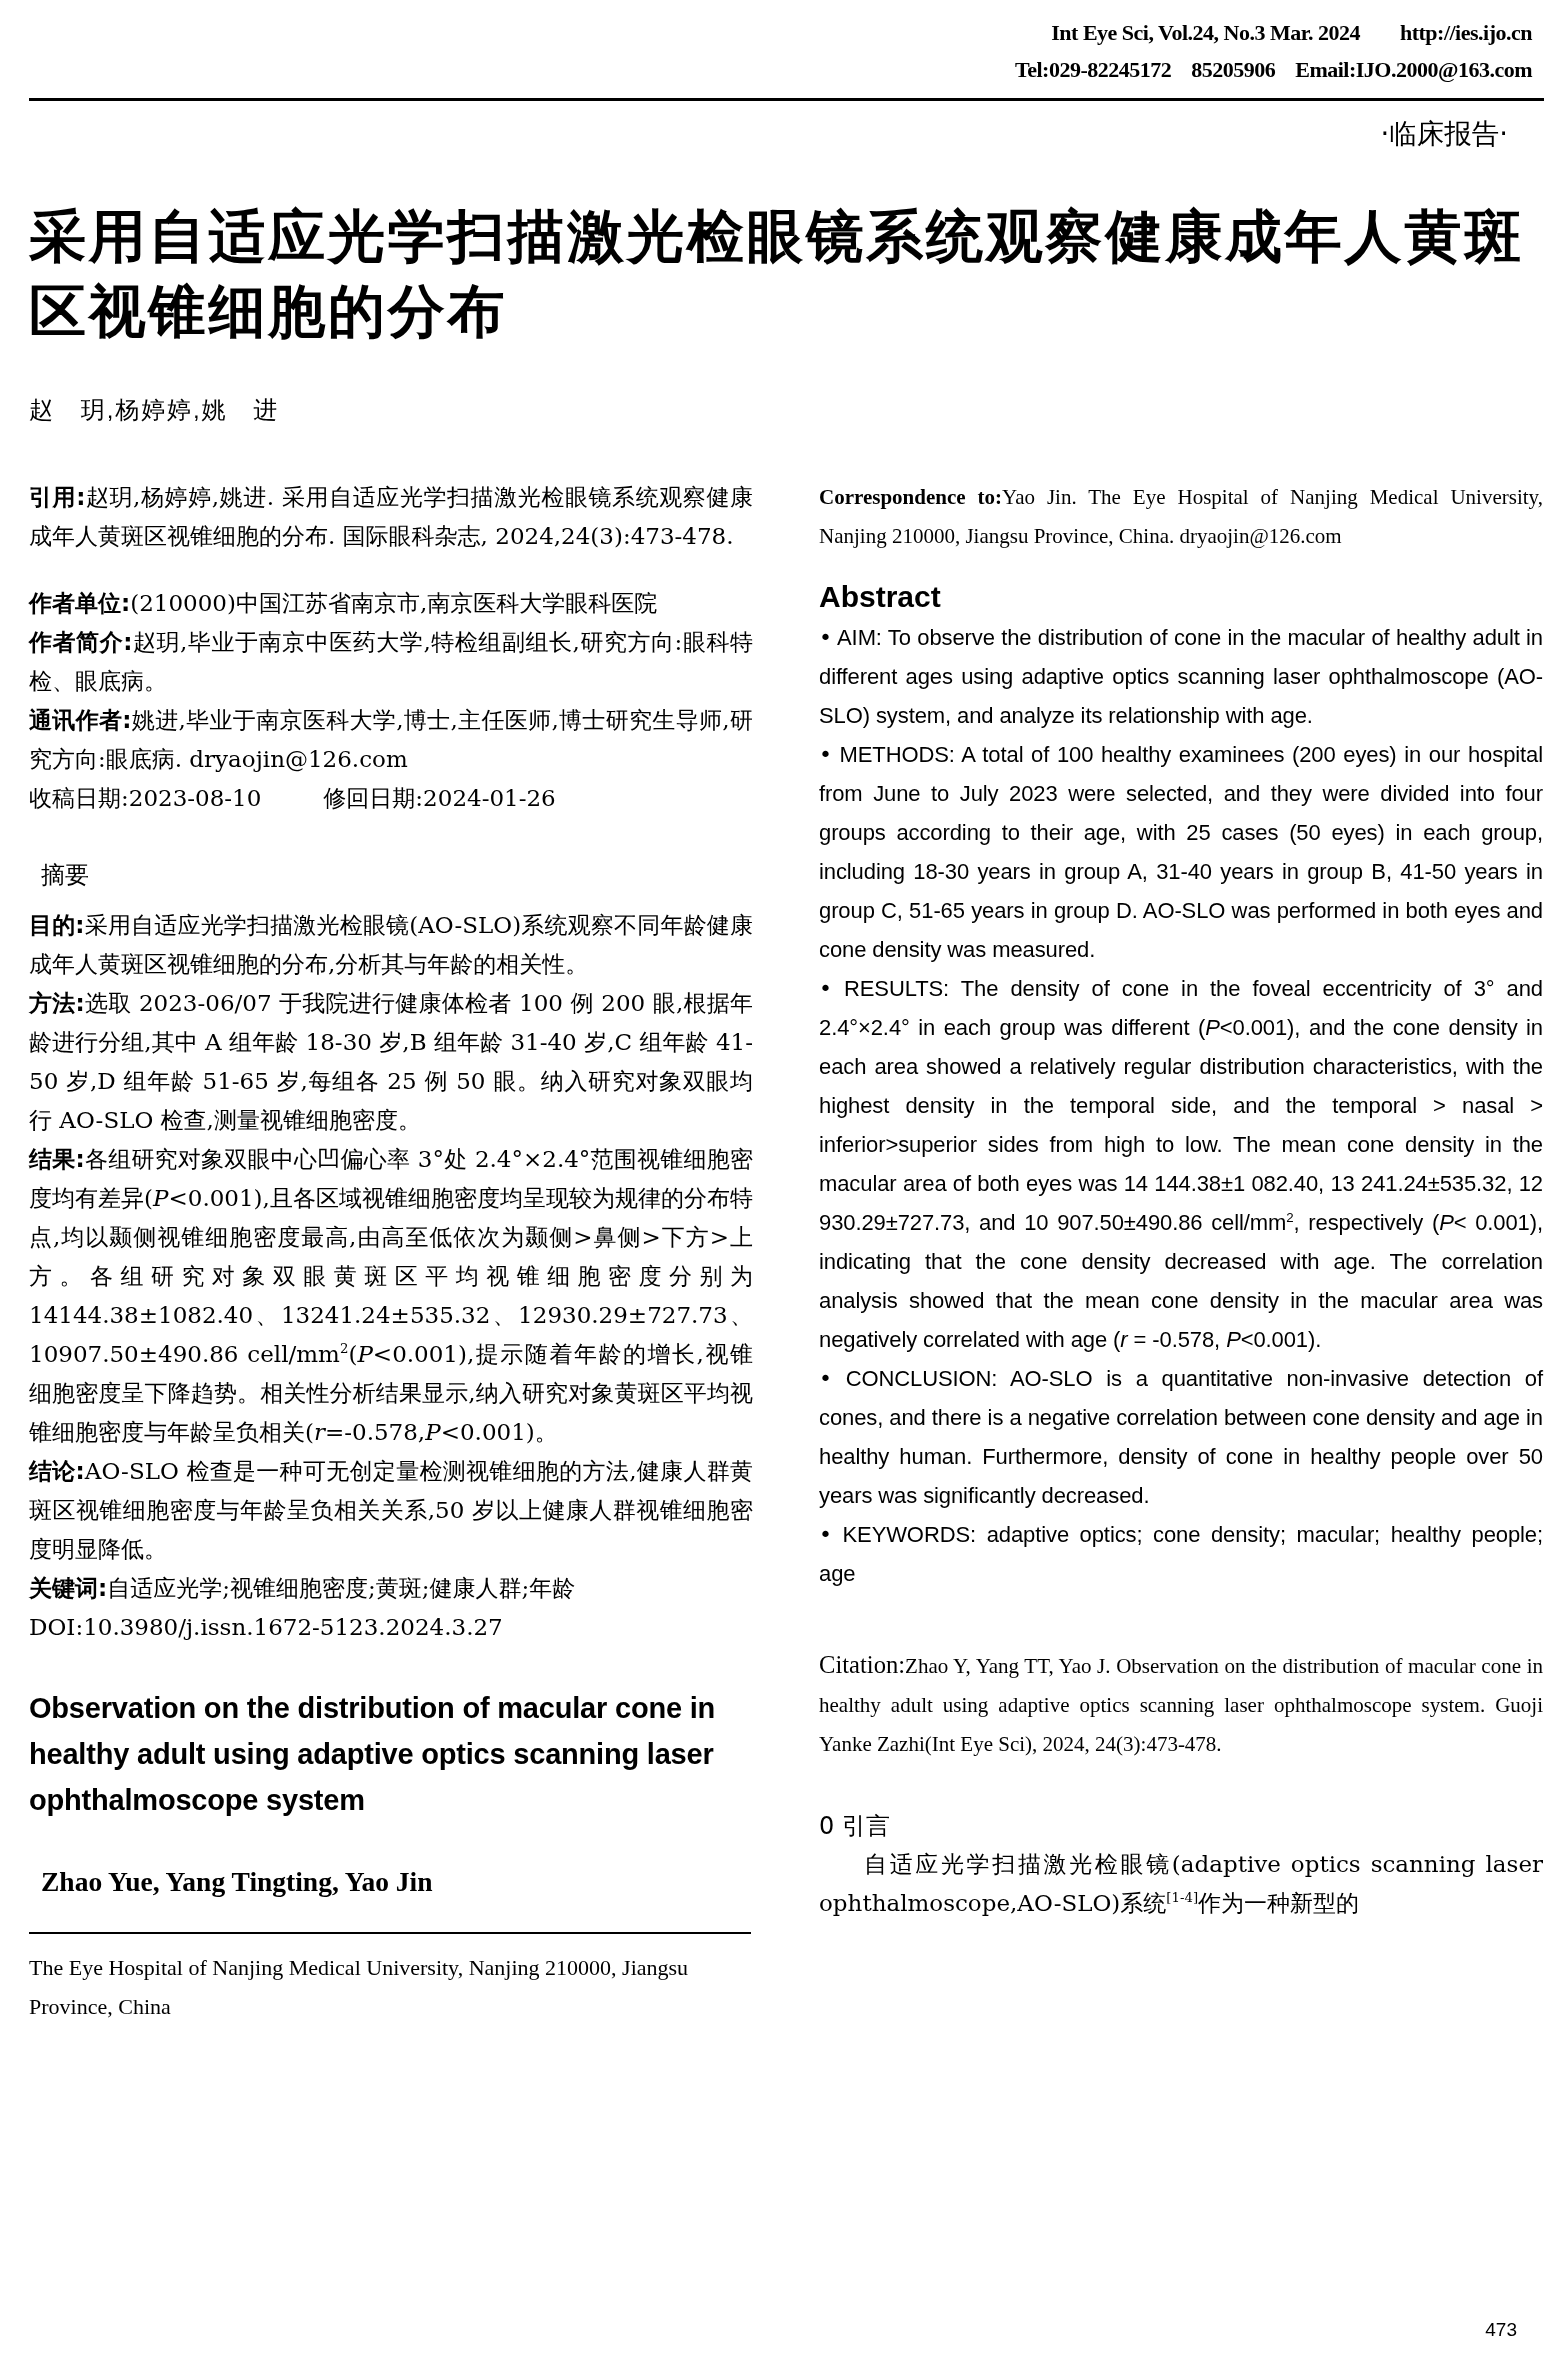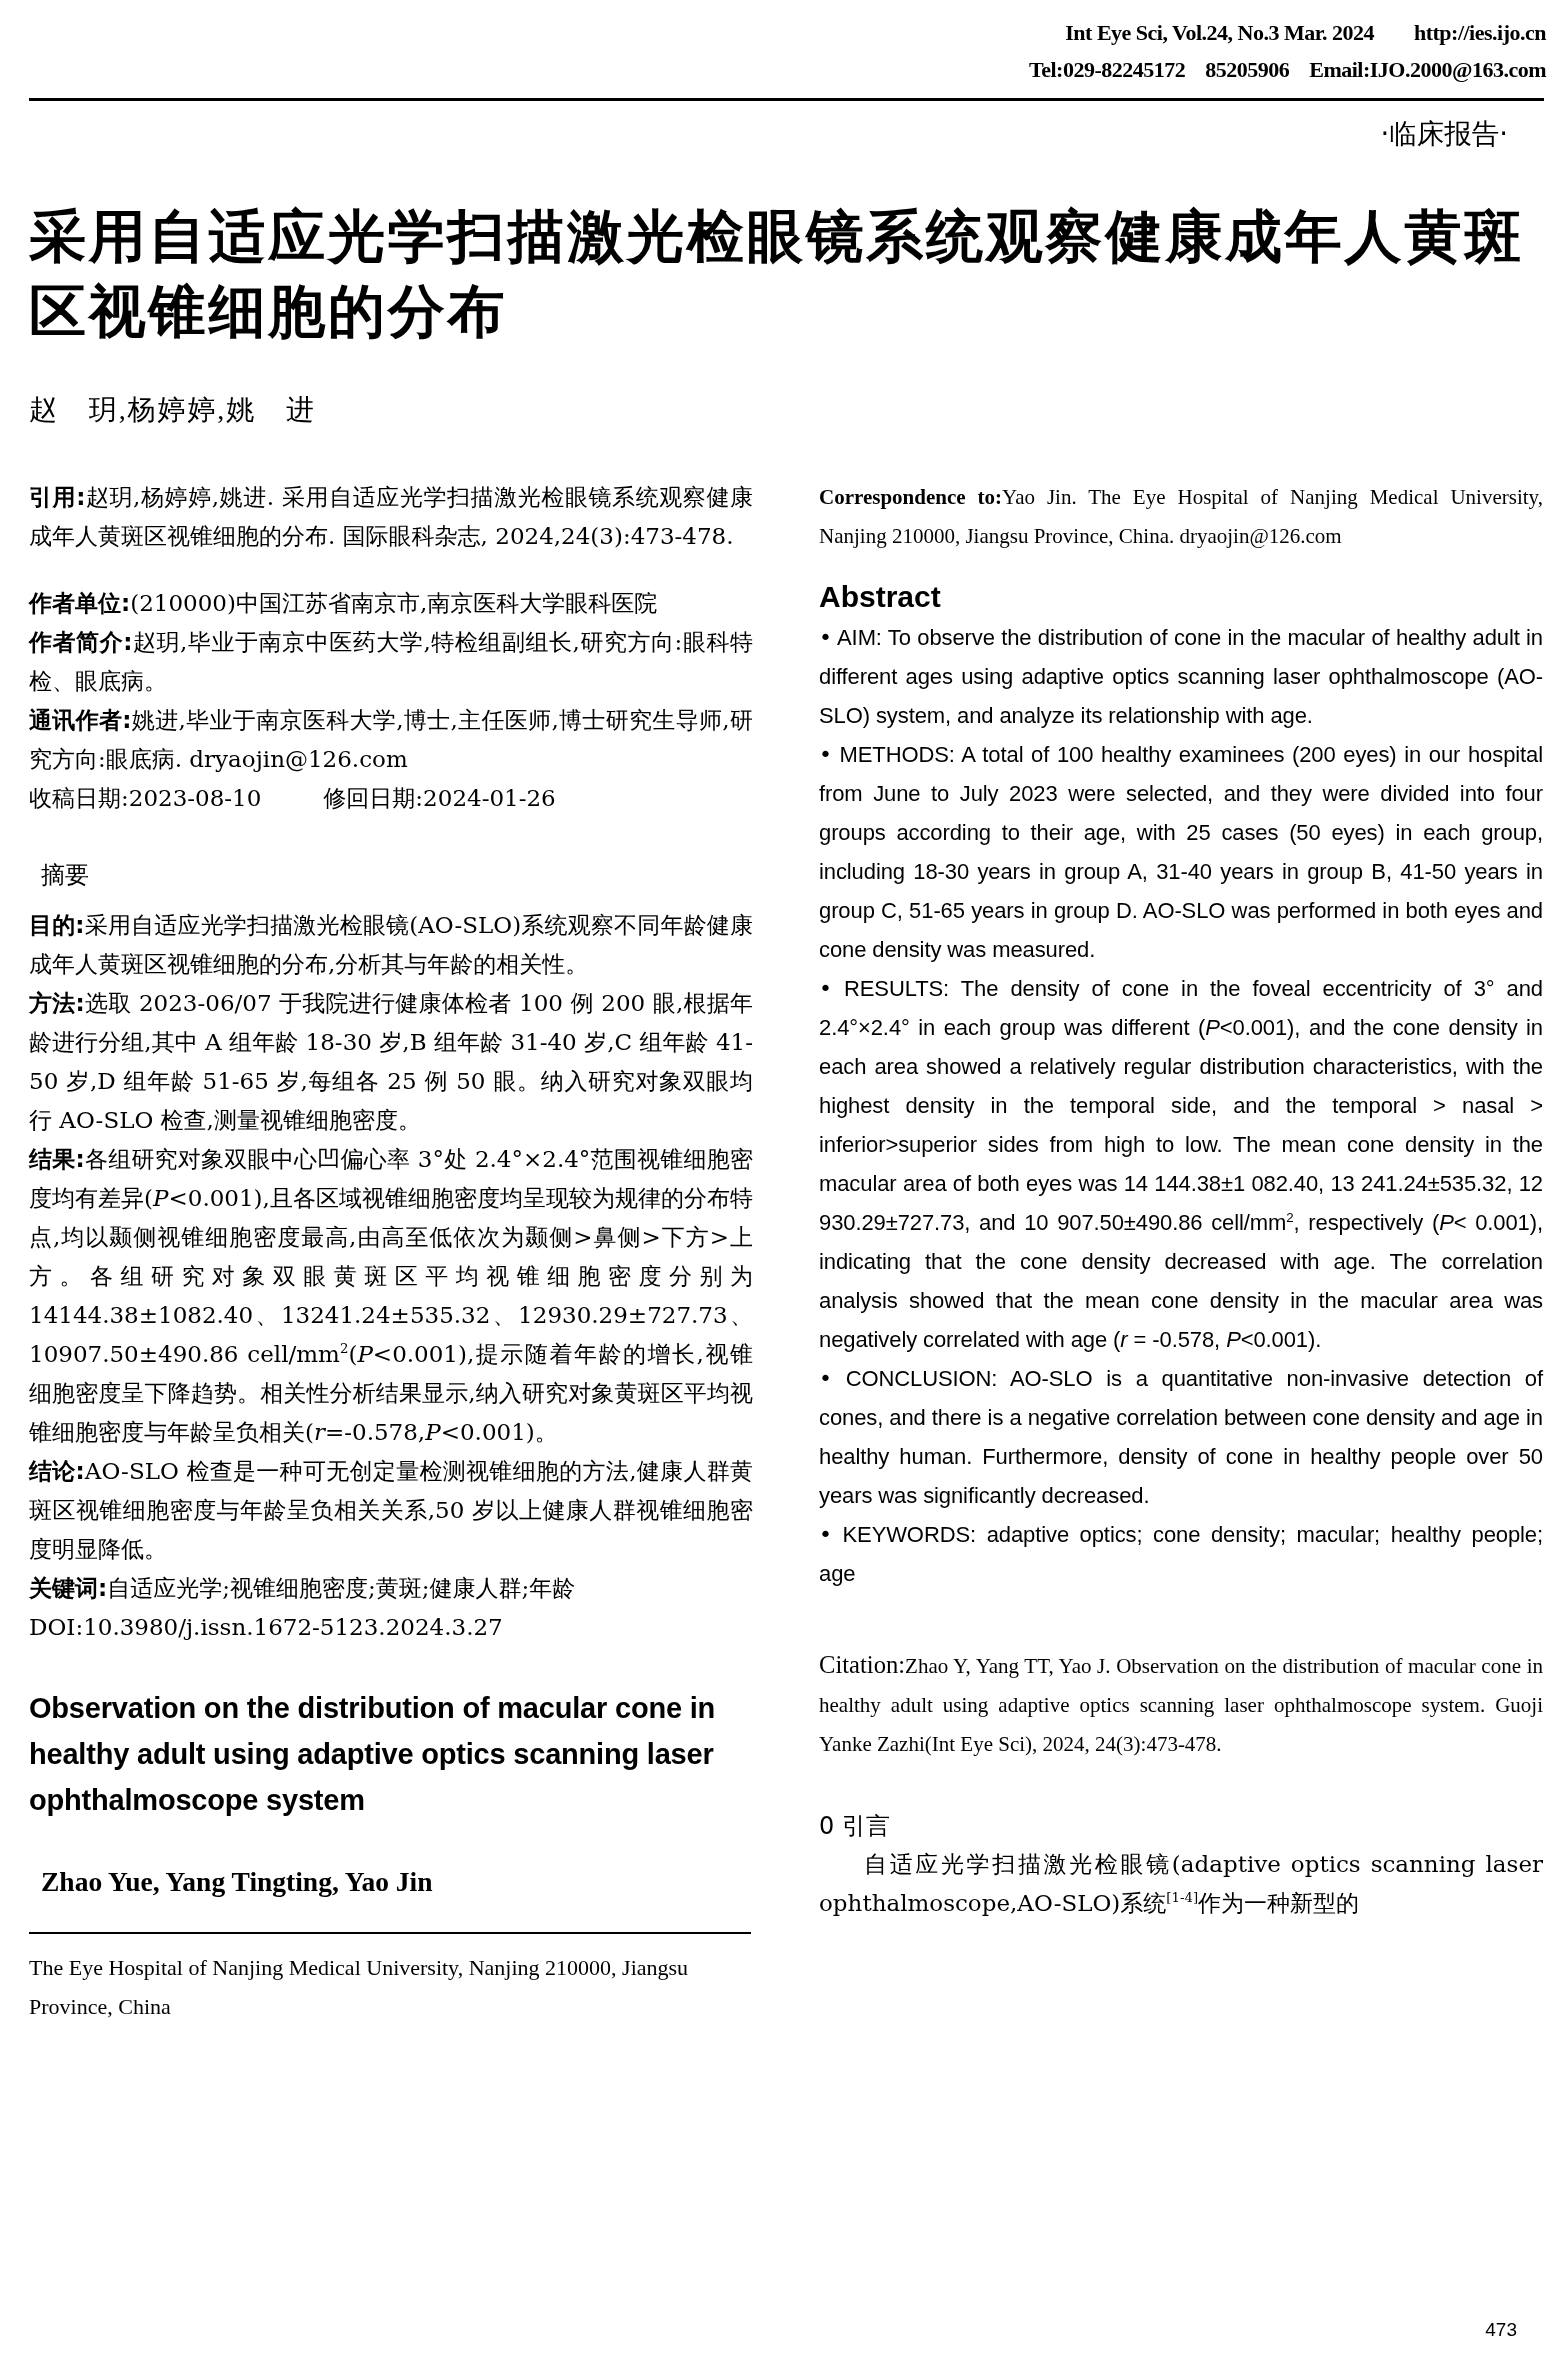--- a/index.html
+++ b/index.html
@@ -1,24 +1,24 @@
 <!DOCTYPE html>
 <html style="font-size:7.6px"><head>
 <meta charset="utf-8">
 <style>
   html, body { margin:0; padding:0; background:#ffffff; }
   body { width:1560px; height:2366px; position:relative; overflow:hidden; color:#000; font-family:"Liberation Serif", "DejaVu Serif", serif; }
   .abs { position:absolute; }
-  .hdr { right:14px; text-align:right; font-family:"Liberation Serif", serif; font-weight:bold; font-size:22px; line-height:28px; letter-spacing:-0.5px; white-space:pre; }
+  .hdr { right:28px; text-align:right; font-family:"Liberation Serif", serif; font-weight:bold; font-size:22px; line-height:28px; letter-spacing:-0.5px; white-space:pre; }
   .hdr-line1 { top:19px; }
   .hdr-line2 { top:56px; }
   .top-rule { left:29px; top:98px; width:1515px; height:2.8px; background:#000; }
   .section-tag { top:114px; right:52px; font-family:"DejaVu Sans", sans-serif; font-size:27.5px; line-height:38px; }
   .title-cn { left:29px; top:199px; width:1515px; font-family:"DejaVu Sans", sans-serif; font-weight:bold; font-size:57px; line-height:75px; letter-spacing:2.8px; }
-  .authors-cn { left:29px; top:386px; font-family:Liberation Serif, serif; font-size:28px; line-height:47px; letter-spacing:1.9px; white-space:pre; }
+  .authors-cn { left:29px; top:386px; font-family:Liberation Sans, sans-serif; font-size:24px; line-height:47px; letter-spacing:1.9px; white-space:pre; }
 
   .col-left { left:29px; top:478px; width:724px; }
   .col-right { left:819px; top:478px; width:724px; }
 
   .cn-para { font-family:"DejaVu Serif", serif; font-size:23px; line-height:39px; text-align:justify; margin:0; }
   .cn-para .lbl { font-family:"DejaVu Sans", sans-serif; font-weight:bold; }
   .cn-gap { height:27.5px; }
   .abs-head-cn { font-family:"DejaVu Sans", sans-serif; font-size:24px; line-height:37px; margin:12px; }
 
   .en-title { font-family:"Liberation Sans", sans-serif; font-weight:bold; font-size:29px; line-height:46px; margin:0; letter-spacing:-0.2px; }

